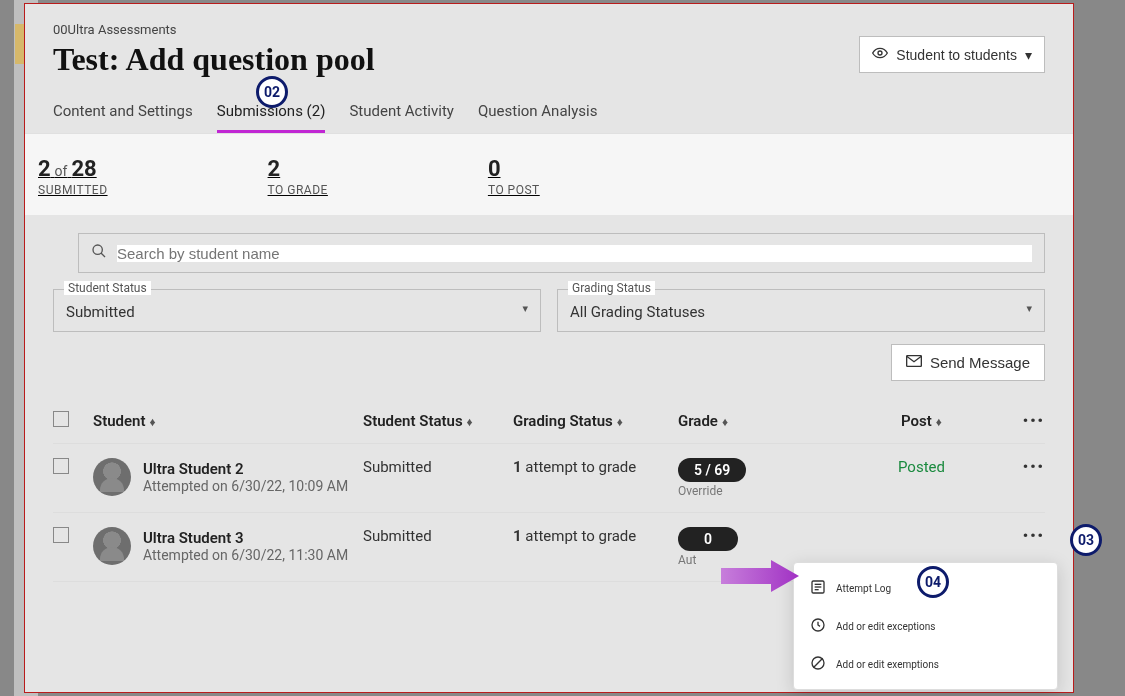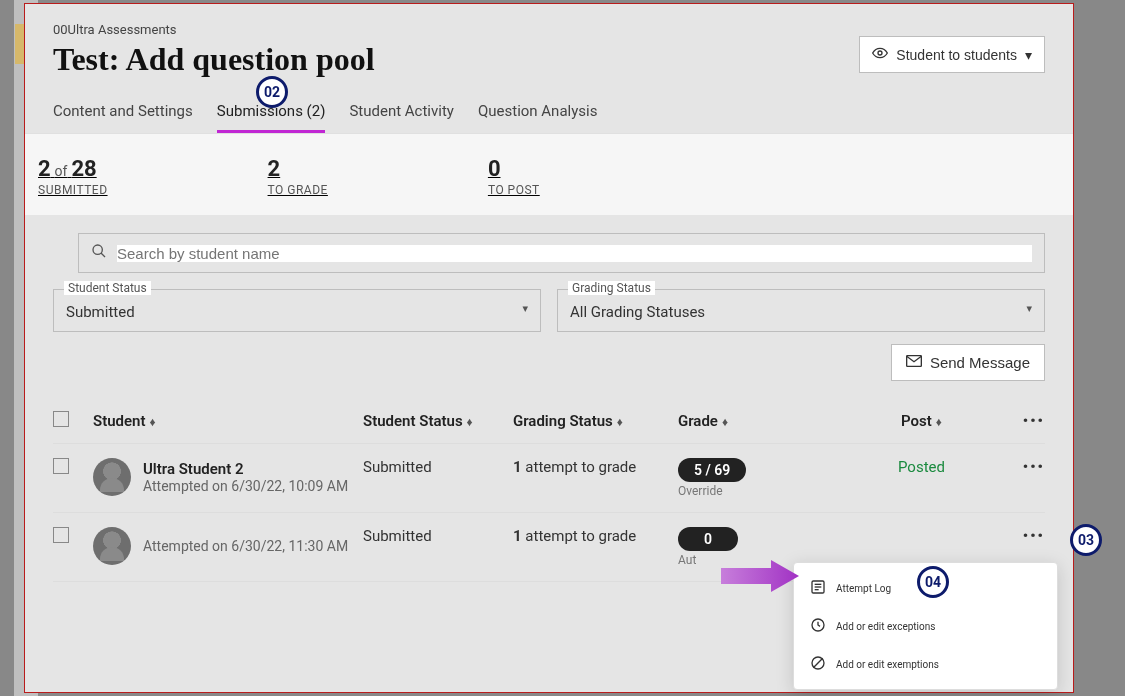--- a/index.html
+++ b/index.html
@@ -400,20 +400,21 @@
       </div>
       <div class="col-post posted">Posted</div>
       <div class="col-more"><span class="dots">•••</span></div>
     </div>
 
     <div class="row">
       <div class="col-check"><span class="chk"></span></div>
       <div class="col-student" style="display:flex;align-items:center">
         <div class="avatar"></div>
         <div>
+          <div class="student-name">Ultra Student 3</div>
           <div class="student-sub">Attempted on 6/30/22, 11:30 AM</div>
         </div>
       </div>
       <div class="col-status">Submitted</div>
       <div class="col-grading"><b>1</b><span> attempt to grade</span></div>
       <div class="col-grade">
         <div class="pill">0</div>
         <div class="pill-sub">Aut</div>
       </div>
       <div class="col-post"></div>

